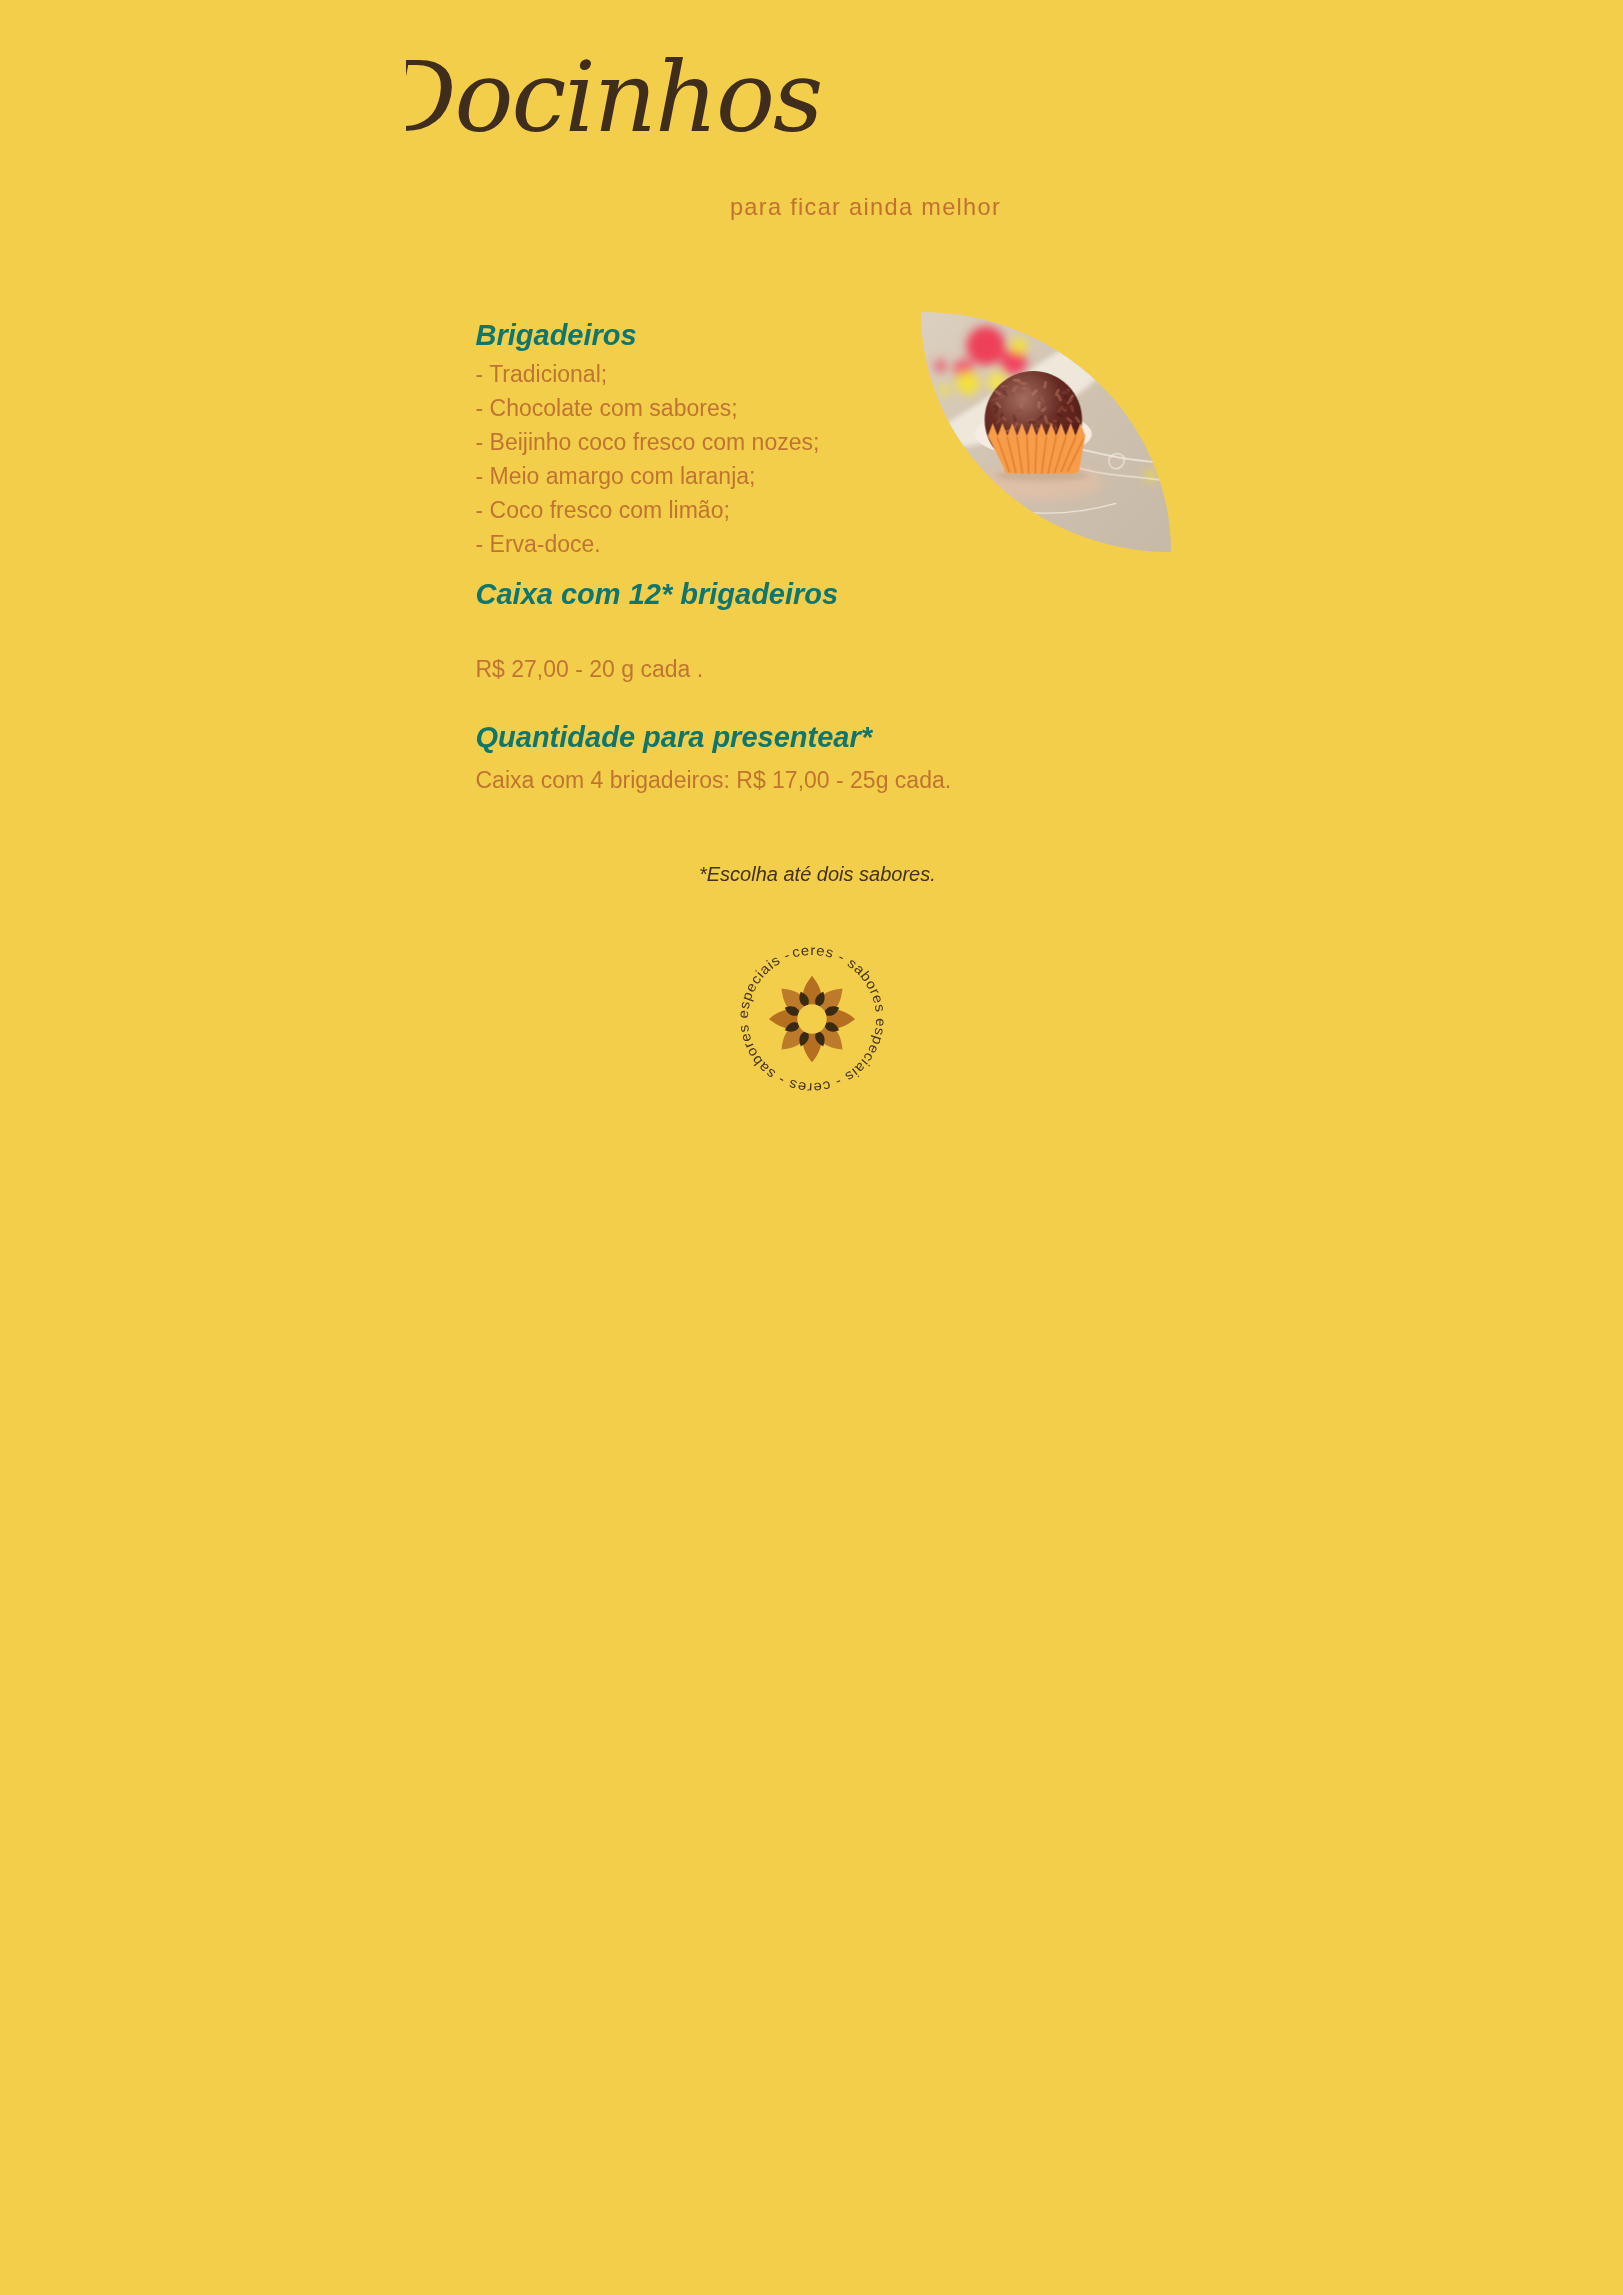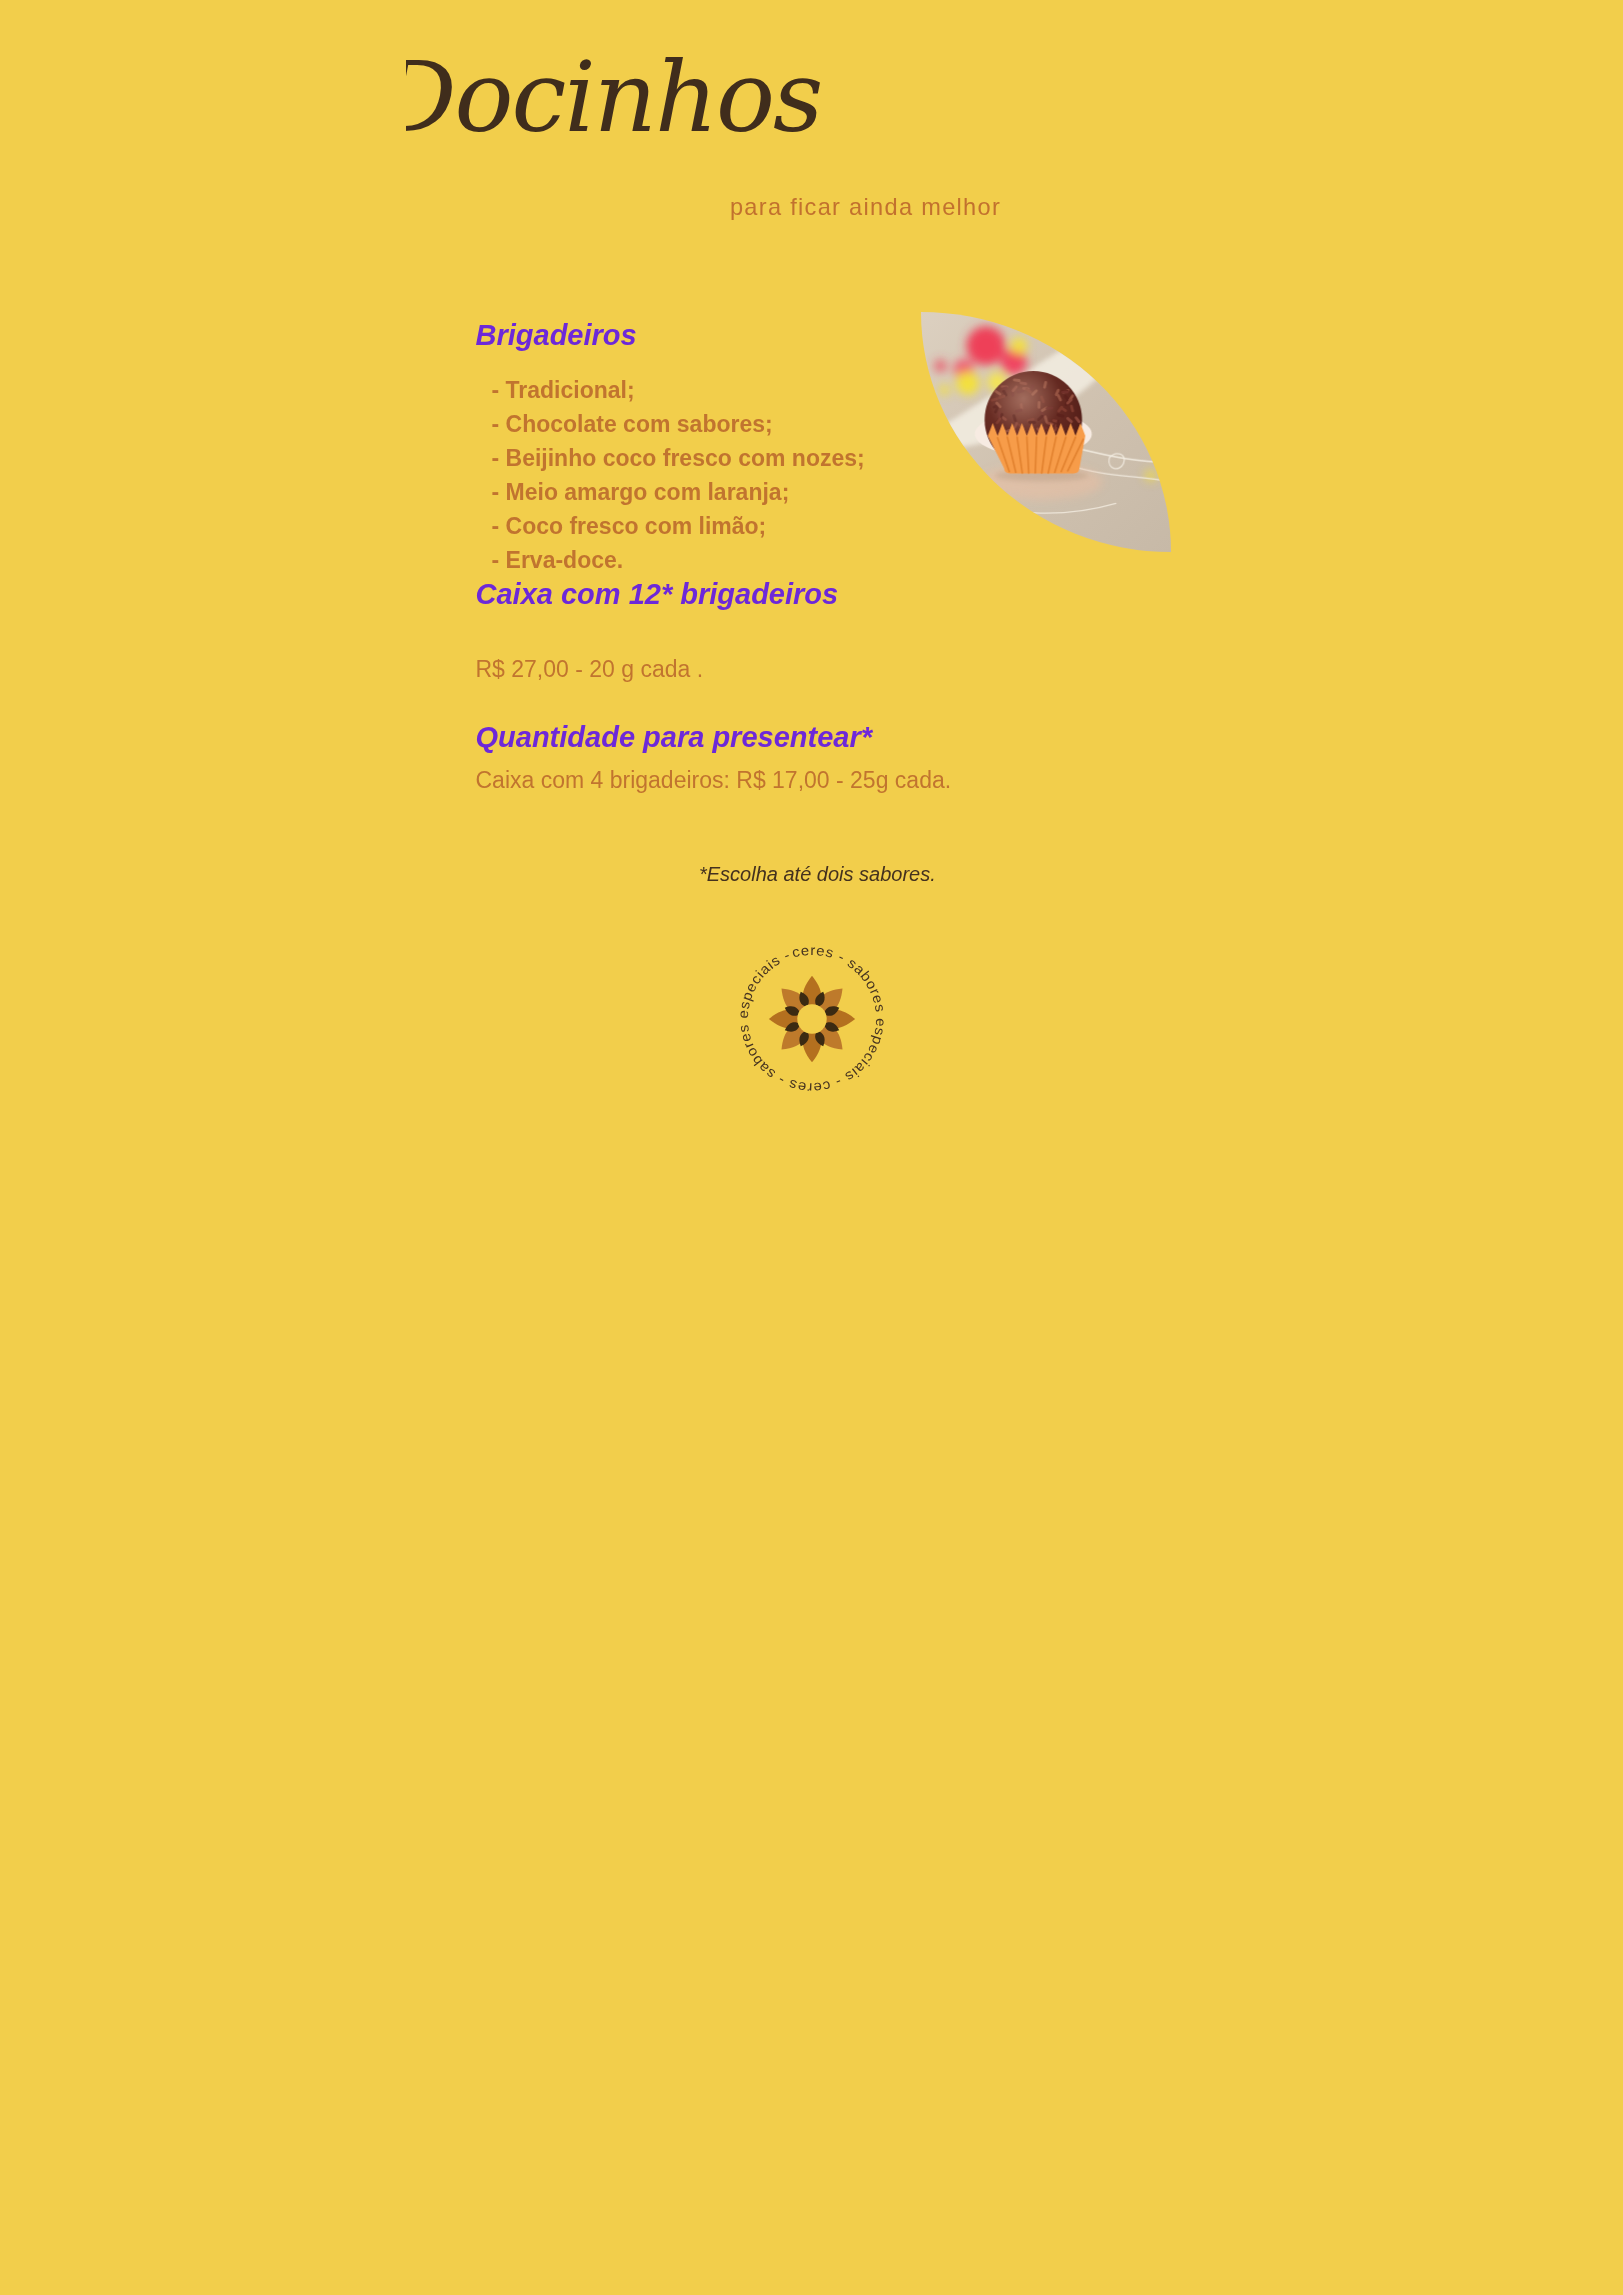--- a/index.html
+++ b/index.html
@@ -15,28 +15,28 @@
     font-size:98px;line-height:1.2;color:#402D1C;letter-spacing:-2px;
   }
   .subtitle{
     position:absolute;top:194px;left:15px;width:100%;
     text-align:center;transform:translateX(39px);
     font-size:23.6px;letter-spacing:1.3px;color:#C2712E;
   }
   .heading{
     position:absolute;left:70px;margin:0;
     font-size:29px;font-weight:bold;font-style:italic;
-    color:#6d28d9;letter-spacing:0;line-height:1.15;
+    color:#0f766e;letter-spacing:0;line-height:1.15;
   }
   .h-flavors{top:319px;}
   .h-box12{top:578px;text-align:center;}
   .h-gift{top:721px;}
   .flavor-list{
-    position:absolute;left:70px;top:357px;margin:16px;padding:0;
-    list-style:none;font-size:23px;line-height:34px;color:#C1742F;font-weight:bold;
+    position:absolute;left:70px;top:357px;margin:0;padding:0;
+    list-style:none;font-size:23px;line-height:34px;color:#C1742F;
   }
   .price{
     position:absolute;left:70px;font-size:23px;color:#C1742F;line-height:1.2;
   }
   .p-box12{top:656px;}
   .p-gift{top:767px;}
   .leaf-photo{
     position:absolute;left:515px;top:312px;width:250px;height:240px;
     border-radius:0 100% 0 100%;overflow:hidden;
   }

